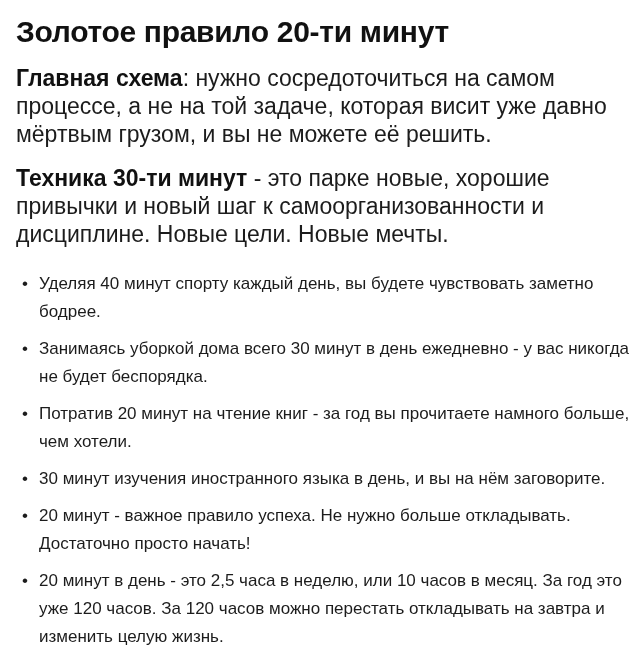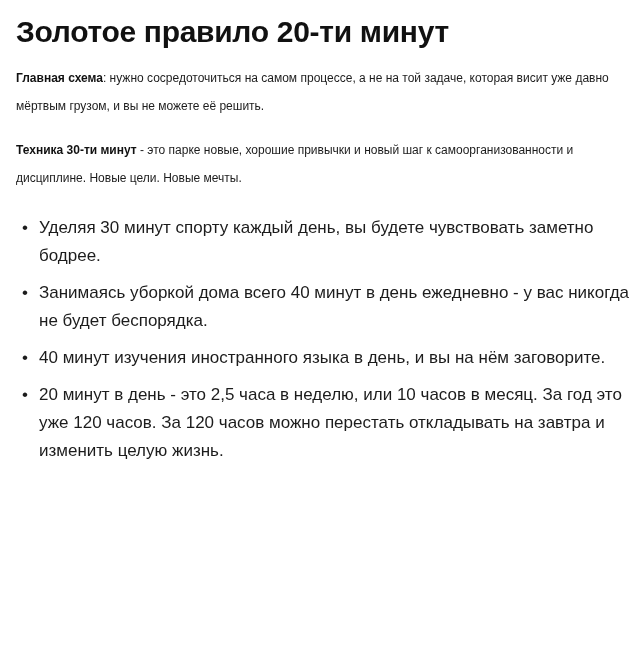--- a/index.html
+++ b/index.html
@@ -22,21 +22,21 @@
   }
   .page-title {
     font-size: 30px;
     line-height: 36px;
     font-weight: 700;
     letter-spacing: -0.3px;
     color: #111111;
     margin: 4px 0 14px 0;
   }
   .para {
-    font-size: 12px;
+    font-size: 23px;
     line-height: 28px;
     margin: 0 0 16px 0;
     color: #1c1c1c;
   }
   .para .lead {
     font-weight: 700;
     color: #111111;
   }
   .bullet-list {
     list-style: none;
@@ -65,19 +65,21 @@
 
 <div class="page">
 
   <h1 class="page-title">Золотое правило 20-ти минут</h1>
 
   <p class="para"><span class="lead">Главная схема</span><span>: нужно сосредоточиться на самом процессе, а не на той задаче, которая висит уже давно мёртвым грузом, и вы не можете её решить.</span></p>
 
   <p class="para"><span class="lead">Техника 30-ти минут</span><span> - это парке новые, хорошие привычки и новый шаг к самоорганизованности и дисциплине. Новые цели. Новые мечты.</span></p>
 
   <ul class="bullet-list">
-    <li>Уделяя 30 минут спорту каждый день, вы будете чувствовать заметно бодрее.</li>
-    <li>Занимаясь уборкой дома всего 40 минут в день ежедневно - у вас никогда не будет беспорядка.</li>
-    <li>40 минут изучения иностранного языка в день, и вы на нём заговорите.</li>
+    <li>Уделяя 40 минут спорту каждый день, вы будете чувствовать заметно бодрее.</li>
+    <li>Занимаясь уборкой дома всего 30 минут в день ежедневно - у вас никогда не будет беспорядка.</li>
+    <li>Потратив 20 минут на чтение книг - за год вы прочитаете намного больше, чем хотели.</li>
+    <li>30 минут изучения иностранного языка в день, и вы на нём заговорите.</li>
+    <li>20 минут - важное правило успеха. Не нужно больше откладывать. Достаточно просто начать!</li>
     <li>20 минут в день - это 2,5 часа в неделю, или 10 часов в месяц. За год это уже 120 часов. За 120 часов можно перестать откладывать на завтра и изменить целую жизнь.</li>
   </ul>
 
 </div>
 
 </body></html>

